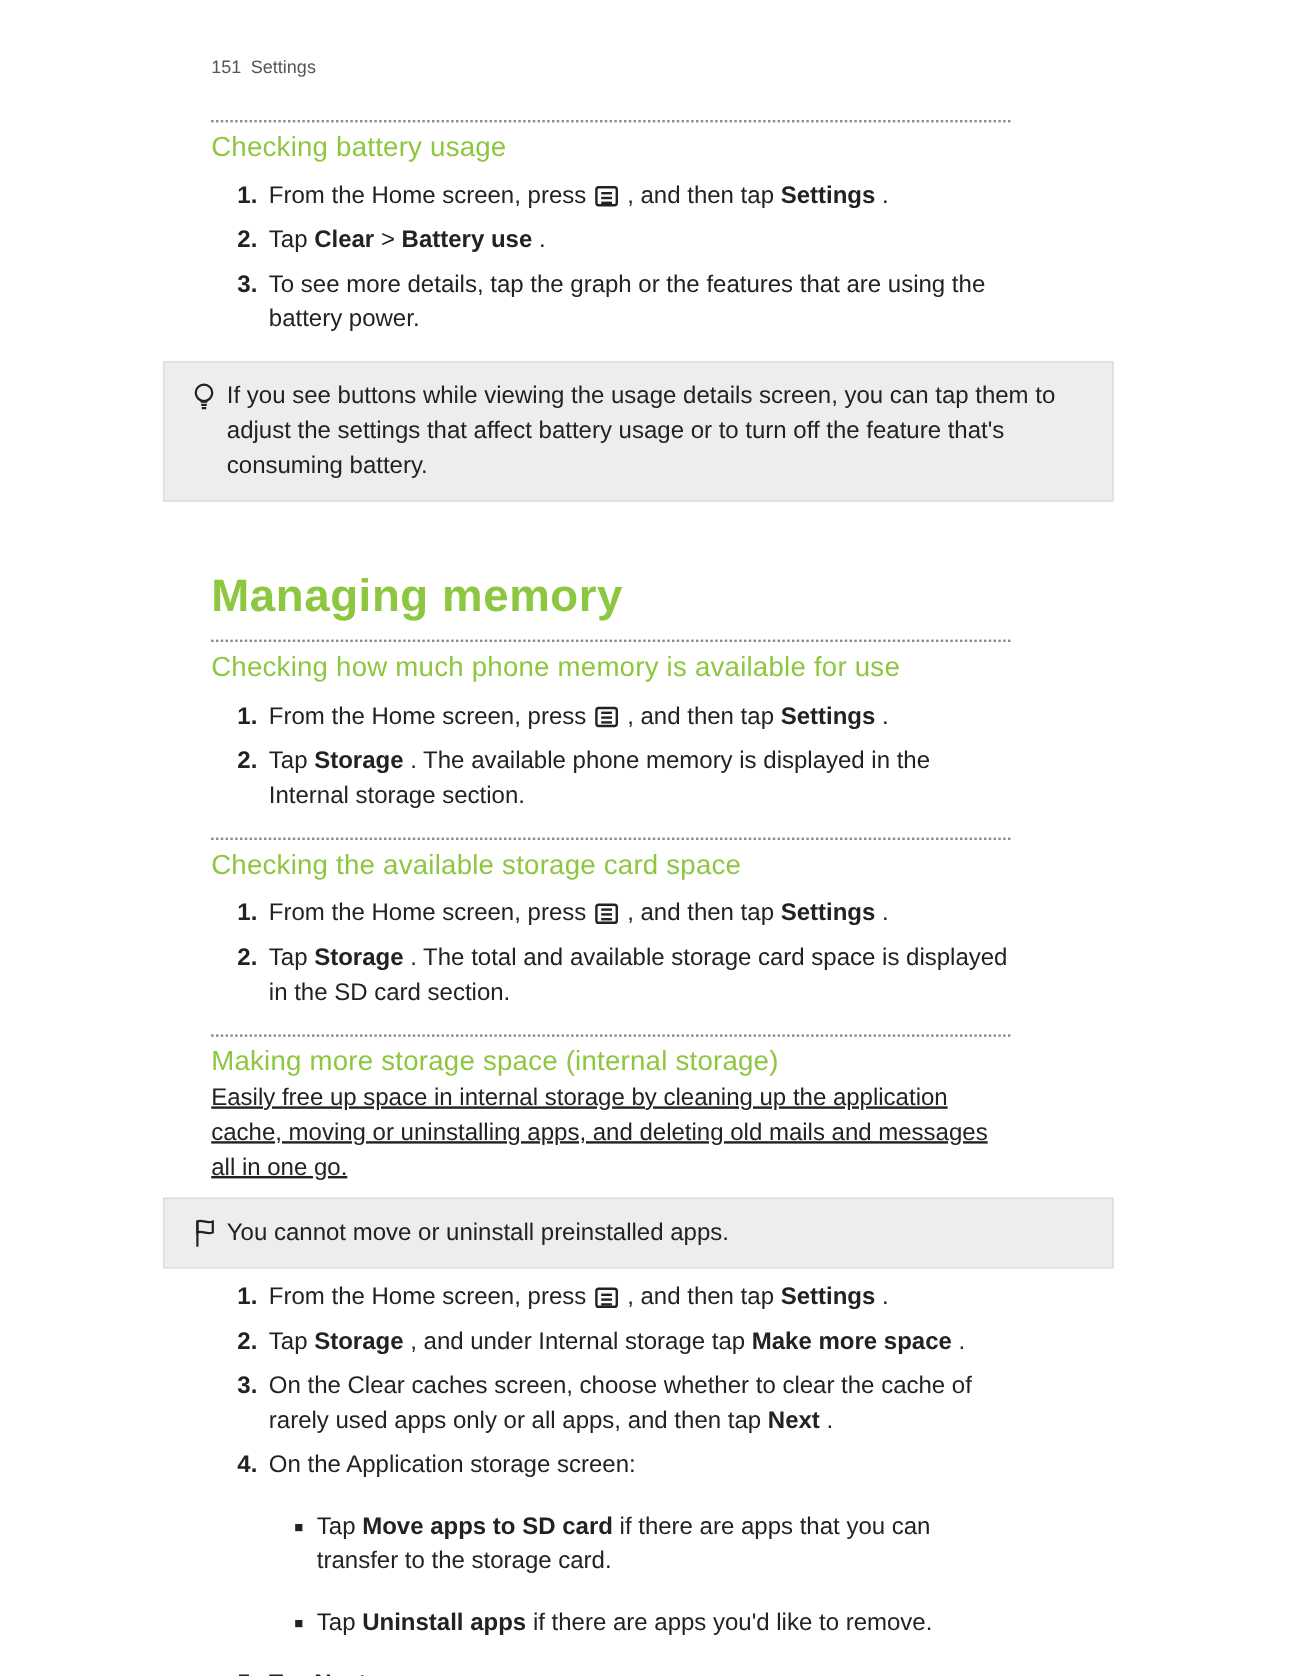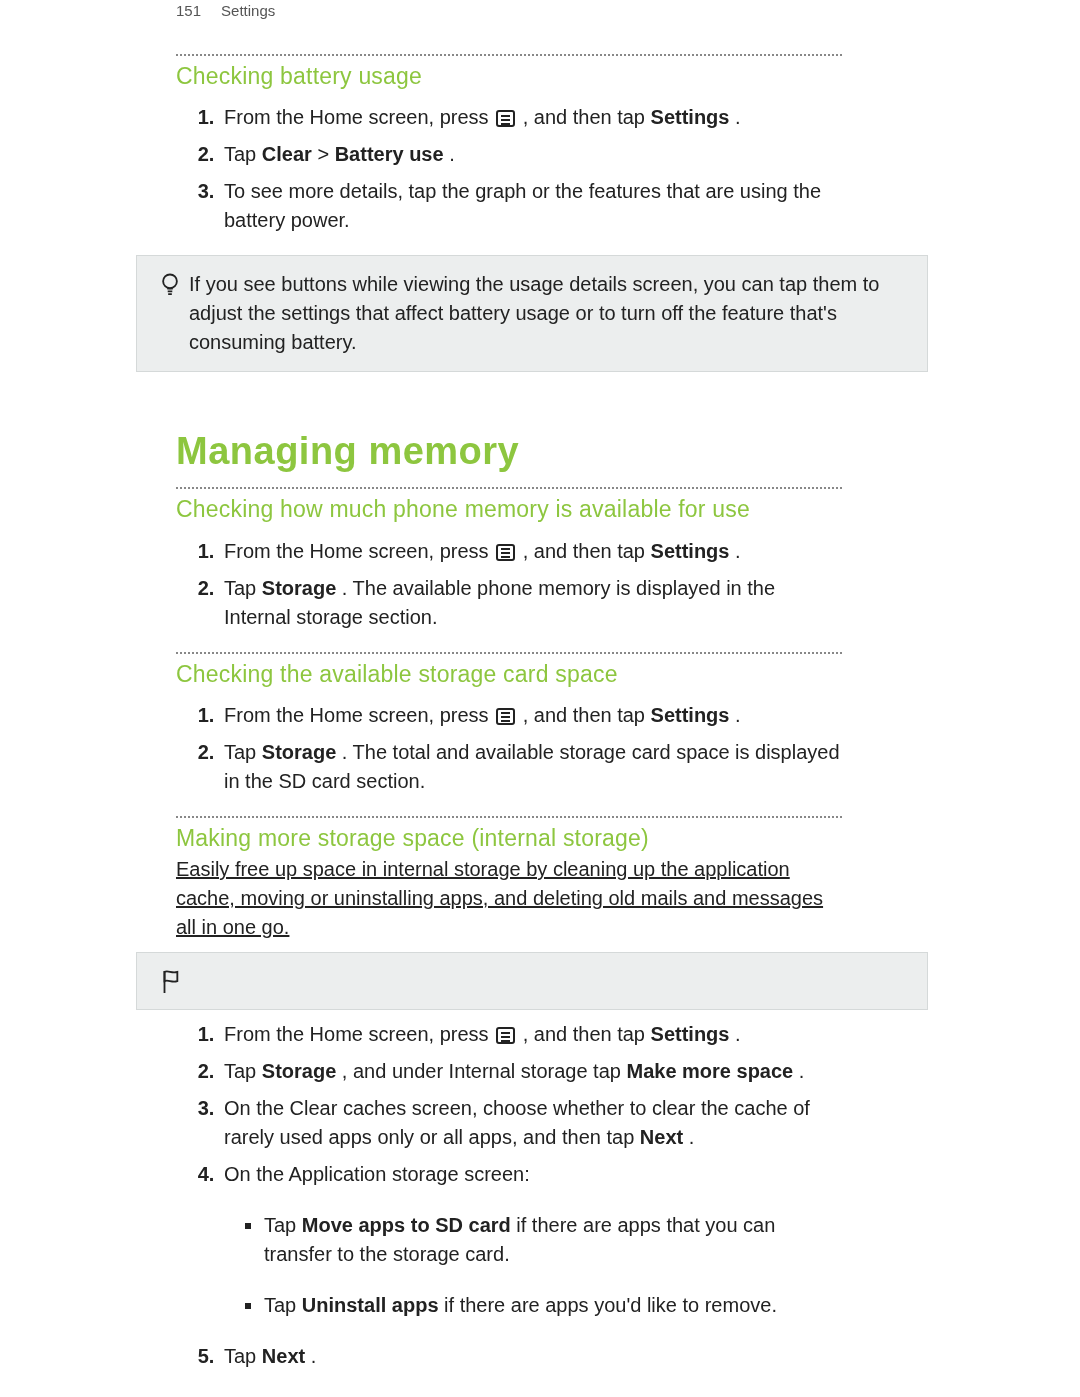--- a/index.html
+++ b/index.html
@@ -26,23 +26,24 @@
   .page {
     padding: 0 0 60px 0;
   }
   .col {
     margin-left: 176px;
     width: 666px;
   }
   .header-line {
     display: flex;
     align-items: baseline;
-    gap: 20px;
+    gap: 8px;
     font-size: 15px;
     color: var(--muted);
+    padding-top: 46px;
     padding-bottom: 26px;
   }
   .dotted-head {
     border-top: 2px dotted var(--rule);
     padding-top: 4px;
     margin-top: 6px;
   }
   .sub-head {
     color: var(--green);
     font-size: 23px;
@@ -229,20 +230,21 @@
     <p class="body">Easily free up space in internal storage by cleaning up the application cache, moving or uninstalling apps, and deleting old mails and messages all in one go.</p>
   </div>
 
   <div class="panel">
     <div class="icon-col">
       <svg class="icon" viewBox="0 0 24 28">
         <path d="M6 2v24"></path>
         <path d="M6 3 C10 1, 14 5, 20 3 L20 13 C14 15, 10 11, 6 13 Z"></path>
       </svg>
     </div>
+    <div class="body-col">You cannot move or uninstall preinstalled apps.</div>
   </div>
 
   <div class="col">
     <ol class="steps">
       <li>
         <span>From the Home screen, press </span>
         <span class="inline-icon"><span></span><span></span><span></span></span>
         <span> , and then tap </span>
         <b class="kw">Settings</b>
         <span>.</span>

